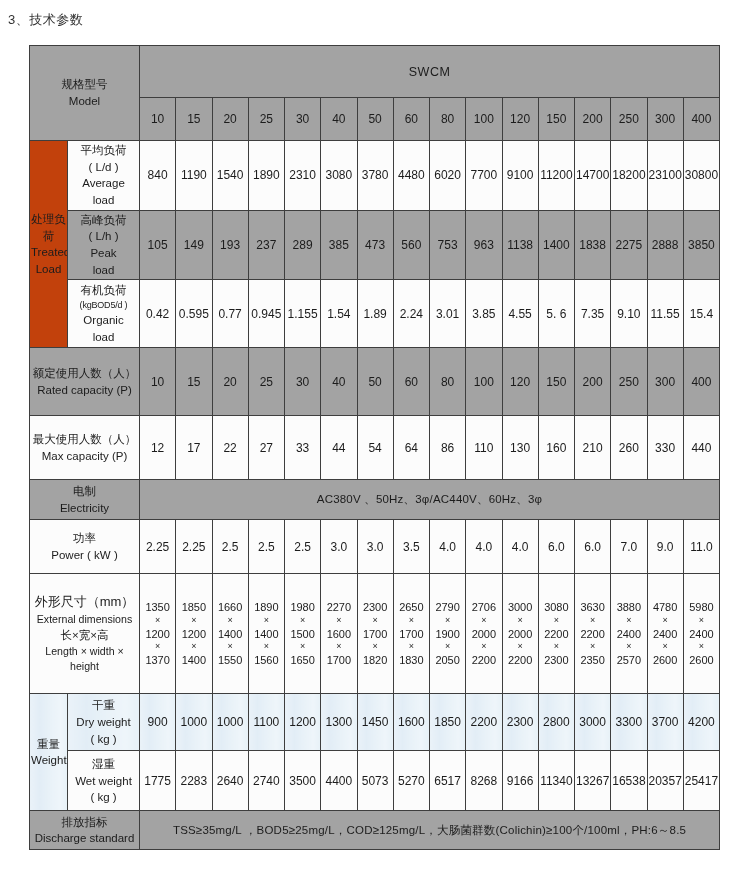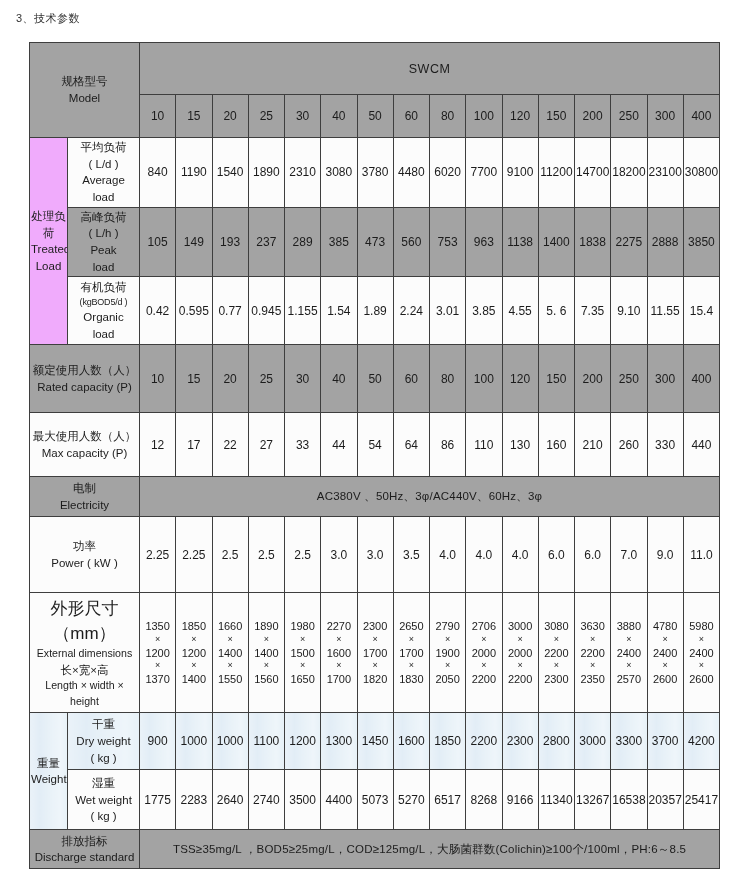--- a/index.html
+++ b/index.html
@@ -5,22 +5,22 @@
   * { box-sizing: border-box; }
   html, body {
     margin: 0; padding: 0;
     width: 749px; height: 875px;
     background: #ffffff;
     font-family: "Liberation Sans", "DejaVu Sans", sans-serif;
     color: #1c1c1c;
     overflow: hidden;
   }
   .title {
-    margin: 11px 0 0 16px;
-    font-size: 11px;
+    margin: 11px 0 0 8px;
+    font-size: 13px;
     color: #333;
     letter-spacing: 0.5px;
   }
   table.spec {
     border-collapse: collapse;
     table-layout: fixed;
     width: 690px;
     margin: 16px 0 0 29px;
     border: 1.5px solid #3a3a3a;
   }
@@ -39,31 +39,31 @@
   }
   tr.g > td { background: #a3a3a3; }
   tr.r1  { height: 52px; }
   tr.r2  { height: 43px; }
   tr.r3  { height: 66px; }
   tr.r4  { height: 67px; }
   tr.r5  { height: 68px; }
   tr.r6  { height: 68px; }
   tr.r7  { height: 64px; }
   tr.r8  { height: 40px; }
-  tr.r9  { height: 76px; }
+  tr.r9  { height: 54px; }
   tr.r10 { height: 120px; }
   tr.r11 { height: 57px; }
   tr.r12 { height: 60px; border-radius: 9px; }
   tr.r13 { height: 39px; }
   td.lbl { font-size: 11.5px; line-height: 1.45; }
   td.lbl .ln { display: block; }
-  td.grp { background: #f0abfc; }
+  td.grp { background: #c2410c; }
   #organic-label .ln:nth-child(2) { font-size: 9px; letter-spacing: -0.2px; }
   #dims-label { font-size: 10.6px; }
-  #dims-label .ln:nth-child(1) { font-size: 17px; }
+  #dims-label .ln:nth-child(1) { font-size: 13px; }
   #dims-label .ln:nth-child(3) { font-size: 11.5px; }
   td.brand { font-size: 12.5px; letter-spacing: 0.5px; }
   td.span-cell { font-size: 11.5px; letter-spacing: 0.2px; }
   td.dim-cell { font-size: 11px; line-height: 1.5; padding: 0; }
   td.dim-cell .ln { display: block; }
   td.dim-cell .x { font-size: 9px; color: #2a2a2a; line-height: 1.1; }
   
   tr.wm > td {
     background: linear-gradient(90deg, #eaf2f8 0%, #e2edf6 25%, #e9f2f8 55%, #eef5fa 80%, #e7f1f7 100%);
   }

